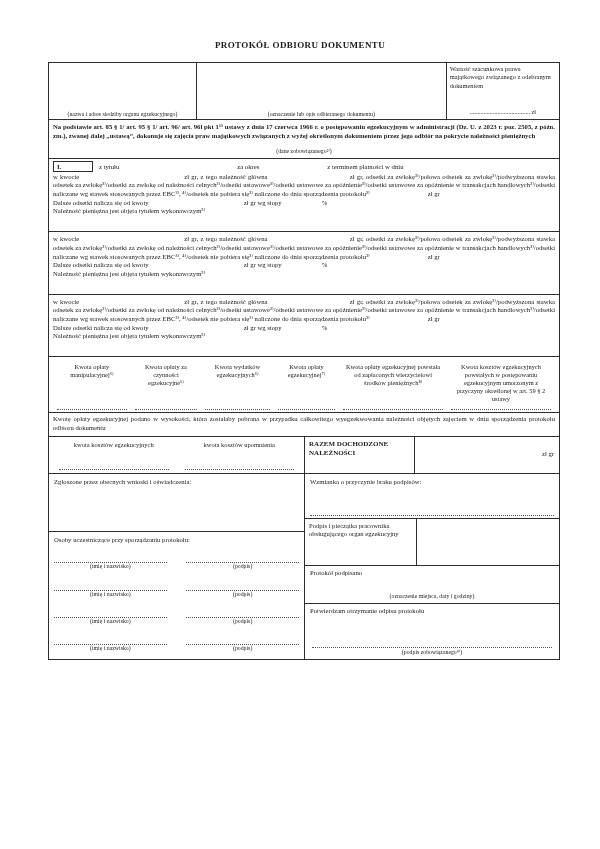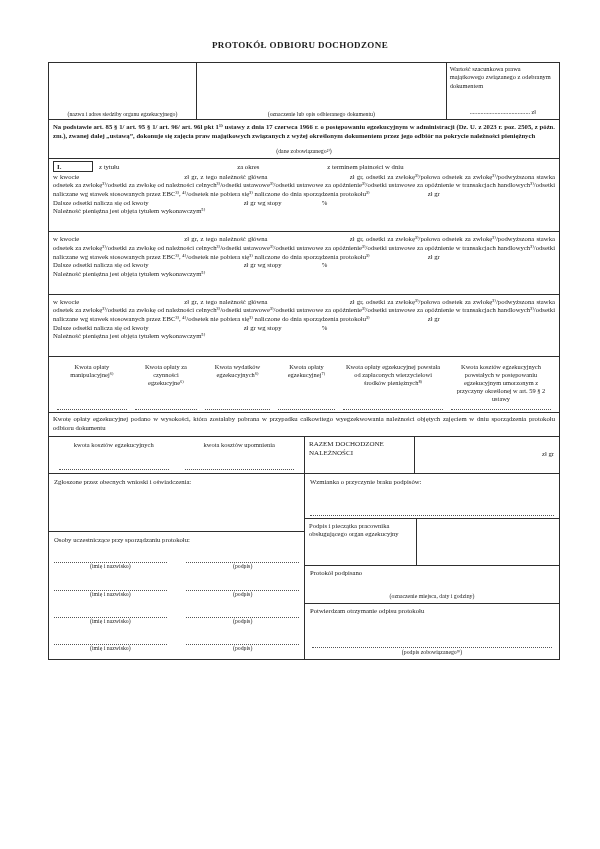--- a/index.html
+++ b/index.html
@@ -57,21 +57,21 @@
   .fee-col .dots{border-bottom:1px dotted #555;margin-top:auto;height:6px;}
   .fc1{width:15.5%;}.fc2{width:14%;}.fc3{width:14.5%;}.fc4{width:13%;}.fc5{width:21.5%;}.fc6{width:21.5%;}
   .fee-note{border-top:1px solid #2e2e2e;padding:2px 4px 3px;text-align:justify;}
   
   .totals{display:flex;height:37px;}
   .t-left{width:50.2%;border-right:1px solid #2e2e2e;display:flex;box-sizing:border-box;padding:4px 2px 3px;}
   .t-sub{width:50%;display:flex;flex-direction:column;padding:0 8px;box-sizing:border-box;}
   .t-sub .lbl{text-align:center;font-size:6.5px;}
   .t-sub .dots{border-bottom:1px dotted #555;margin-top:auto;height:5px;}
   .t-mid{width:21.5%;border-right:1px solid #2e2e2e;box-sizing:border-box;
-         font-weight:normal;font-size:7px;padding:3px 4px;line-height:1.3;}
+         font-weight:bold;font-size:7px;padding:3px 4px;line-height:1.3;}
   .t-right{flex:1;display:flex;align-items:center;justify-content:flex-end;padding-right:5px;font-size:6.7px;}
   
   .bottom{display:flex;}
   .b-left{width:50.2%;border-right:1px solid #2e2e2e;display:flex;flex-direction:column;box-sizing:border-box;}
   .motions{height:58px;border-bottom:1px solid #2e2e2e;padding:4px 5px;box-sizing:border-box;}
   .participants{flex:1;padding:4px 5px 6px;}
   .sig-row{display:flex;margin-top:11px;}
   .sig-col{width:46%;display:flex;flex-direction:column;}
   .sig-col + .sig-col{margin-left:8%;}
   .sig-col .dots{border-bottom:1px dotted #555;height:7px;}
@@ -84,21 +84,21 @@
   .officer .o-lbl{width:44%;border-right:1px solid #2e2e2e;padding:3px 4px;box-sizing:border-box;font-size:6.6px;}
   .officer .o-space{flex:1;}
   .signed{height:38px;border-bottom:1px solid #2e2e2e;padding:3px 5px 1px;box-sizing:border-box;
           display:flex;flex-direction:column;justify-content:space-between;}
   .confirm{flex:1;padding:3px 5px 2px;display:flex;flex-direction:column;}
   .confirm .dots{border-bottom:1px dotted #555;margin-top:auto;height:5px;margin-left:2px;margin-right:2px;}
 </style>
 </head>
 <body>
 
-<div class="title">PROTOKÓŁ ODBIORU DOCHODZONE</div>
+<div class="title">PROTOKÓŁ ODBIORU DOKUMENTU</div>
 
 <div class="form">
 
   <div class="hdr bx first">
     <div class="hcell h1">
       <div class="cap">(nazwa i adres siedziby organu egzekucyjnego)</div>
     </div>
     <div class="hcell h2">
       <div class="cap">(oznaczenie lub opis odbieranego dokumentu)</div>
     </div>

